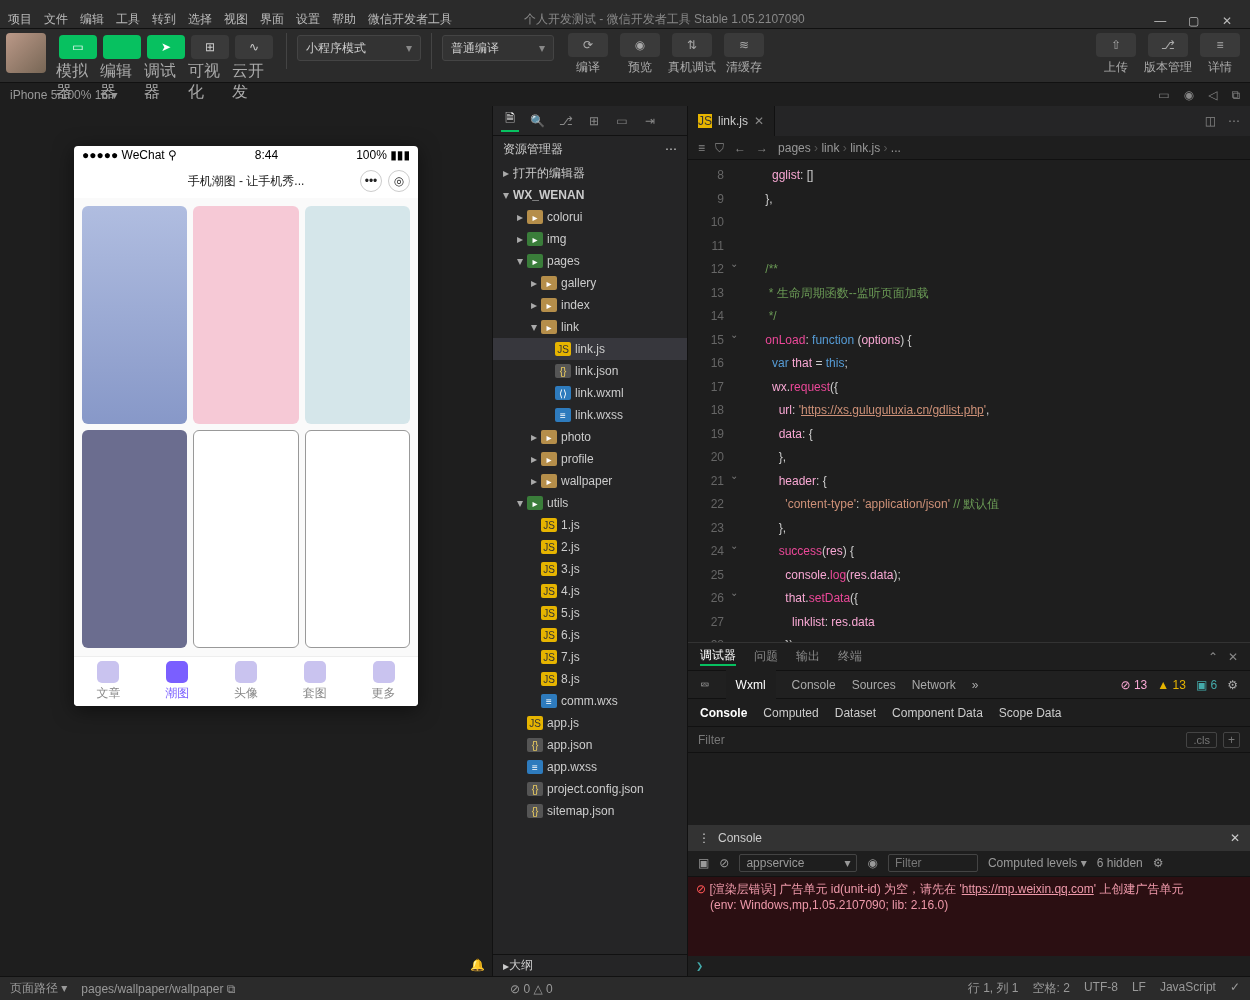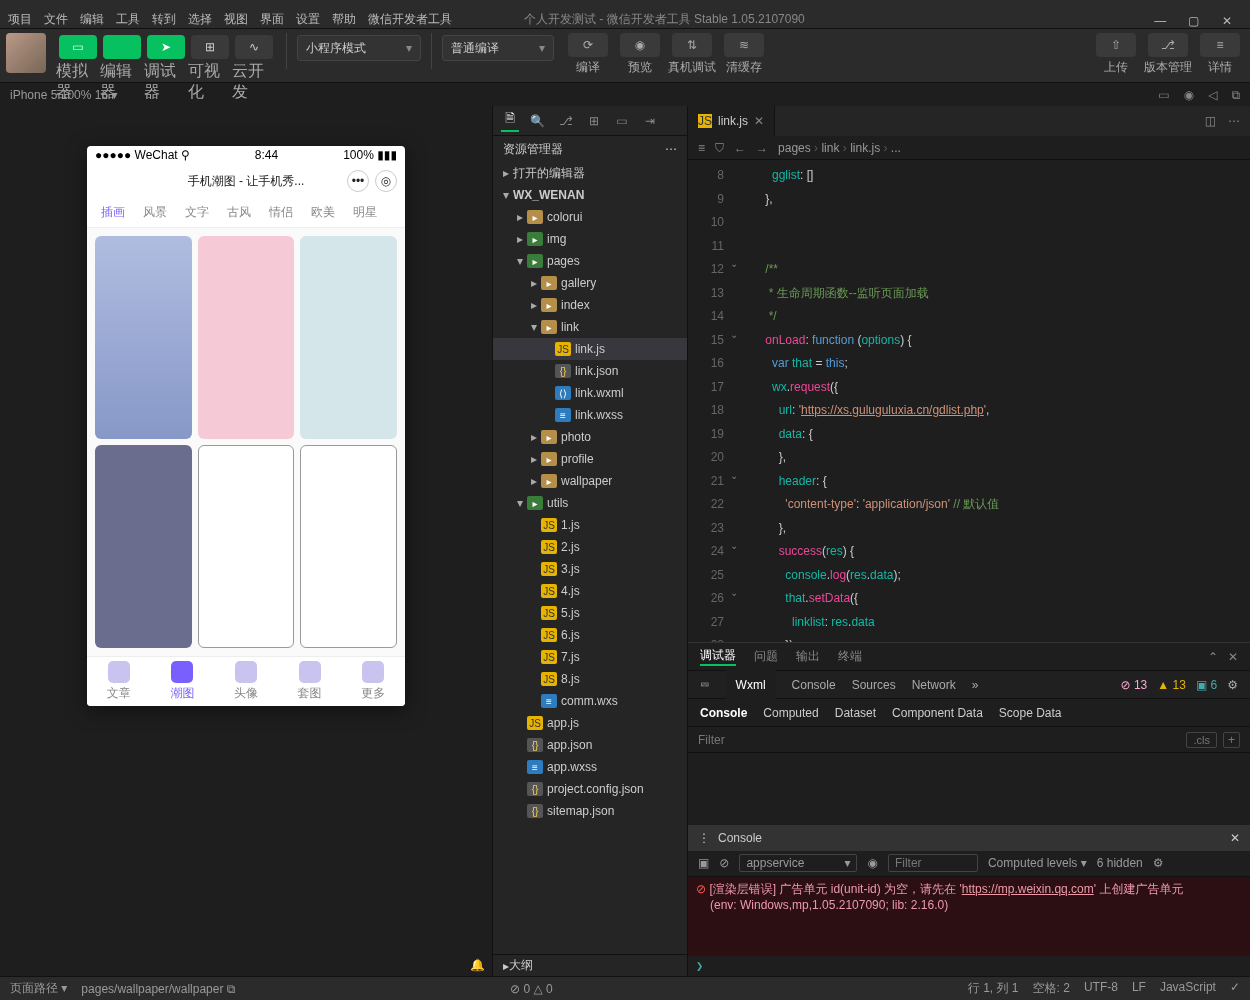--- a/index.html
+++ b/index.html
@@ -29,21 +29,21 @@
 .tool-mid{display:flex;gap:4px;margin-left:6px}
 
 
 #devrow{height:24px;background:#1e1e1e;border-top:1px solid #111;display:flex;align-items:center;padding:0 10px;color:#999;gap:16px}
 #devrow .right{margin-left:auto;display:flex;gap:14px;color:#888}
 #devrow .right span{cursor:pointer}
 
 
 #main{display:flex;height:calc(1000px - 28px - 54px - 24px - 24px)}
 #sim{width:492px;background:#1e1e1e;display:flex;justify-content:center;padding-top:40px}
-.phone{width:318px;height:560px;background:#fff;border-radius:4px;box-shadow:0 4px 20px rgba(0,0,0,.5);overflow:hidden;display:flex;flex-direction:column}
+.phone{width:344px;height:560px;background:#fff;border-radius:4px;box-shadow:0 4px 20px rgba(0,0,0,.5);overflow:hidden;display:flex;flex-direction:column}
 .phone-status{height:18px;display:flex;align-items:center;justify-content:space-between;padding:0 8px;font-size:10px;color:#000}
 .phone-title{height:34px;display:flex;align-items:center;justify-content:center;font-size:13px;color:#222;position:relative}
 .phone-title .capsule{position:absolute;right:8px;display:flex;gap:6px;align-items:center}
 .capsule .dot{width:22px;height:22px;border:1px solid #ccc;border-radius:50%;display:flex;align-items:center;justify-content:center;font-size:12px}
 .phone-tabs{height:30px;display:flex;align-items:center;gap:18px;padding:0 14px;font-size:12px;color:#888;border-bottom:1px solid #eee}
 .phone-tabs .active{color:#7a5fff}
 .grid{flex:1;display:grid;grid-template-columns:1fr 1fr 1fr;gap:6px;padding:8px;background:#fafafa;overflow:hidden}
 .card{background:#d8dce8;border-radius:6px;min-height:150px}
 .card.c1{background:linear-gradient(#b0bde0,#8798c8)}
 .card.c2{background:#f6c9d6}
@@ -83,21 +83,21 @@
 .tab .close{color:#888;cursor:pointer}
 .tabs .right{margin-left:auto;display:flex;gap:12px;padding-right:10px;color:#888}
 .crumbs{height:24px;display:flex;align-items:center;gap:10px;padding:0 10px;color:#999;border-bottom:1px solid #111}
 .crumbs .icos{display:flex;gap:10px;color:#888}
 .crumbs .path span{color:#999}
 .code{flex:1;overflow:hidden;display:flex;font-family:Consolas,monospace;font-size:13px;position:relative}
 .fold-col{position:absolute;left:42px;top:0;width:16px;height:100%}
 .fold-col .fm{position:absolute;left:0;color:#777;font-size:10px;cursor:pointer}
 .gutter{width:42px;text-align:right;color:#666;padding:4px 6px 4px 0;line-height:23.5px}
 .lines{flex:1;padding:4px 0 4px 22px;line-height:23.5px;white-space:pre;color:#ccc}
-.c-c{color:#6a9955}.c-k{color:#569cd6}.c-f{color:#ec4899}.c-s{color:#ce9178}.c-p{color:#14b8a6}.c-url{color:#ce9178;text-decoration:underline}
+.c-c{color:#6a9955}.c-k{color:#569cd6}.c-f{color:#ec4899}.c-s{color:#ce9178}.c-p{color:#f9a8d4}.c-url{color:#ce9178;text-decoration:underline}
 
 
 #panels{position:absolute;left:688px;right:0;bottom:24px;height:334px;background:#1e1e1e;border-top:1px solid #333;display:flex;flex-direction:column}
 .ptabs{height:28px;display:flex;align-items:center;gap:18px;padding:0 12px;color:#888;border-bottom:1px solid #111}
 .ptabs .active{color:#fff;border-bottom:2px solid #07c160}
 .ptabs .right{margin-left:auto;display:flex;gap:10px;align-items:center}
 .dbgrow{height:28px;display:flex;align-items:center;gap:16px;padding:0 12px;color:#aaa;background:#202020;border-bottom:1px solid #111}
 .dbgrow .tab{background:#1e1e1e;padding:3px 10px;border:none;color:#fff}
 .dbgrow .btn{color:#aaa;cursor:pointer}
 .dbgrow .right{margin-left:auto;display:flex;gap:10px;align-items:center}
@@ -222,29 +222,20 @@
           <span>8:44</span>
           <span>100% ▮▮▮</span>
       </div>
       <div class="phone-title">
         <span>手机潮图 - 让手机秀...</span>
         <div class="capsule">
             <span class="dot">•••</span>
             <span class="dot">◎</span>
           </div>
       </div>
-      <div class="phone-tabs" id="phone-tabs">
-          <span class="active">插画</span>
-          <span>风景</span>
-          <span>文字</span>
-          <span>古风</span>
-          <span>情侣</span>
-          <span>欧美</span>
-          <span>明星</span>
-        </div>
       <div class="grid">
         <div class="card c1"></div>
         <div class="card c2"></div>
         <div class="card c3"></div>
         <div class="card c4"></div>
         <div class="card c5"></div>
         <div class="card c6"></div>
       </div>
       <div class="phone-nav" id="phone-nav">
           <div class="ni">

